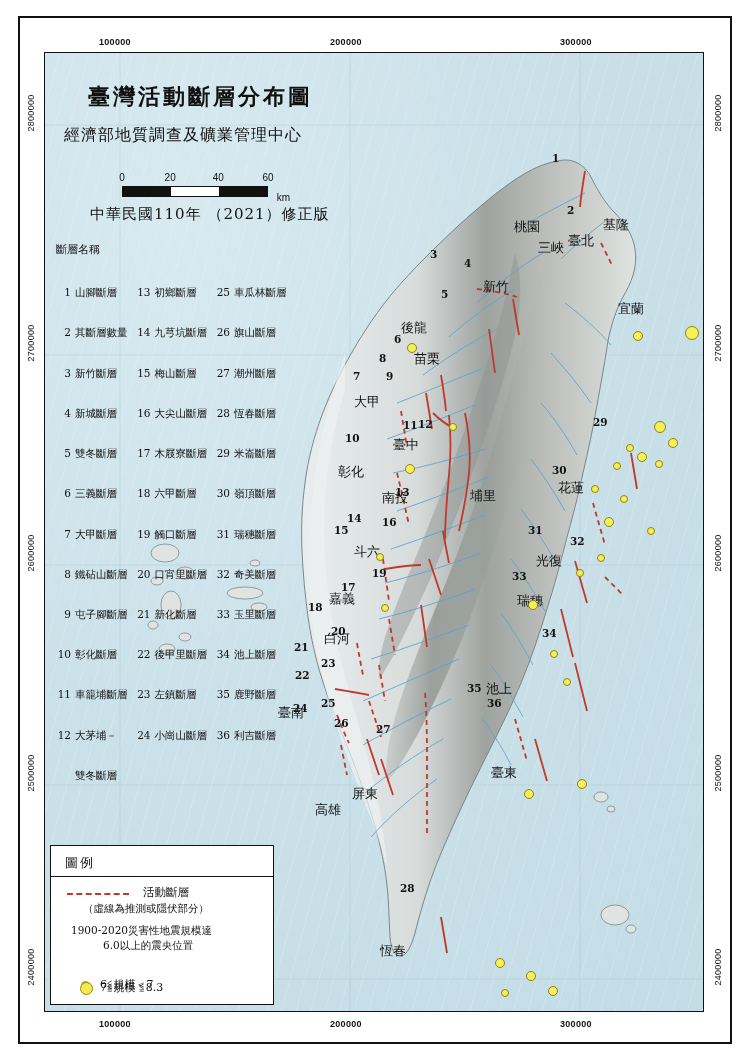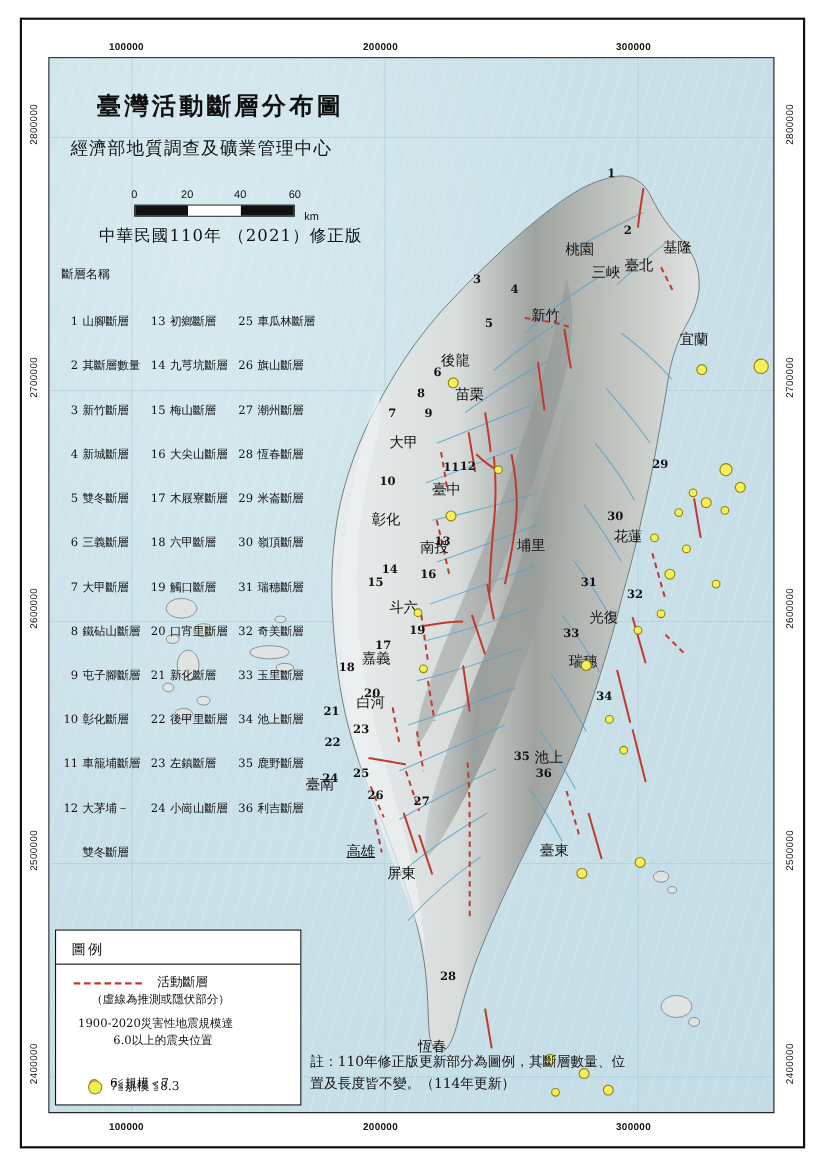--- a/index.html
+++ b/index.html
@@ -389,21 +389,21 @@
     <div class="place" style="left:337px;top:436px;">南投</div>
     <div class="place" style="left:390px;top:434px;margin-left:35px;">埔里</div>
     <div class="place" style="left:513px;top:426px;">花蓮</div>
     <div class="place" style="left:309px;top:490px;">斗六</div>
     <div class="place" style="left:491px;top:499px;">光復</div>
     <div class="place" style="left:472px;top:539px;">瑞穗</div>
     <div class="place" style="left:284px;top:537px;">嘉義</div>
     <div class="place" style="left:279px;top:577px;">白河</div>
     <div class="place" style="left:441px;top:627px;">池上</div>
     <div class="place" style="left:233px;top:651px;">臺南</div>
-    <div class="place" style="left:270px;top:712px;text-decoration:underline;">高雄</div>
+    <div class="place" style="left:270px;top:748px;">高雄</div>
     <div class="place" style="left:307px;top:732px;">屏東</div>
     <div class="place" style="left:446px;top:711px;">臺東</div>
     <div class="place" style="left:335px;top:889px;">恆春</div>
 
     <div class="fnum" style="left:507px;top:99px;">1</div>
     <div class="fnum" style="left:522px;top:151px;">2</div>
     <div class="fnum" style="left:385px;top:195px;">3</div>
     <div class="fnum" style="left:419px;top:204px;">4</div>
     <div class="fnum" style="left:396px;top:235px;">5</div>
     <div class="fnum" style="left:349px;top:280px;">6</div>
@@ -546,15 +546,14 @@
     <div class="lg-eq1">1900-2020災害性地震規模達</div>
     <div class="lg-eq2">6.0以上的震央位置</div>
     <div class="dot-row" style="left:30px;top:131px;">
       <span class="dot" style="width:7px;height:7px;"></span><span>6≦規模＜7</span>
     </div>
     <div class="dot-row" style="left:29px;top:134px;">
       <span class="dot" style="width:11px;height:11px;margin-right:7px;"></span><span>7≦規模 ≦8.3</span>
     </div>
   </div>
 
-  <div class="note">註：110年修正版更新部分為圖例，其斷層數量、位置及長度皆不變。（114年更新）</div>
 
 </div>
 
 </body></html>

